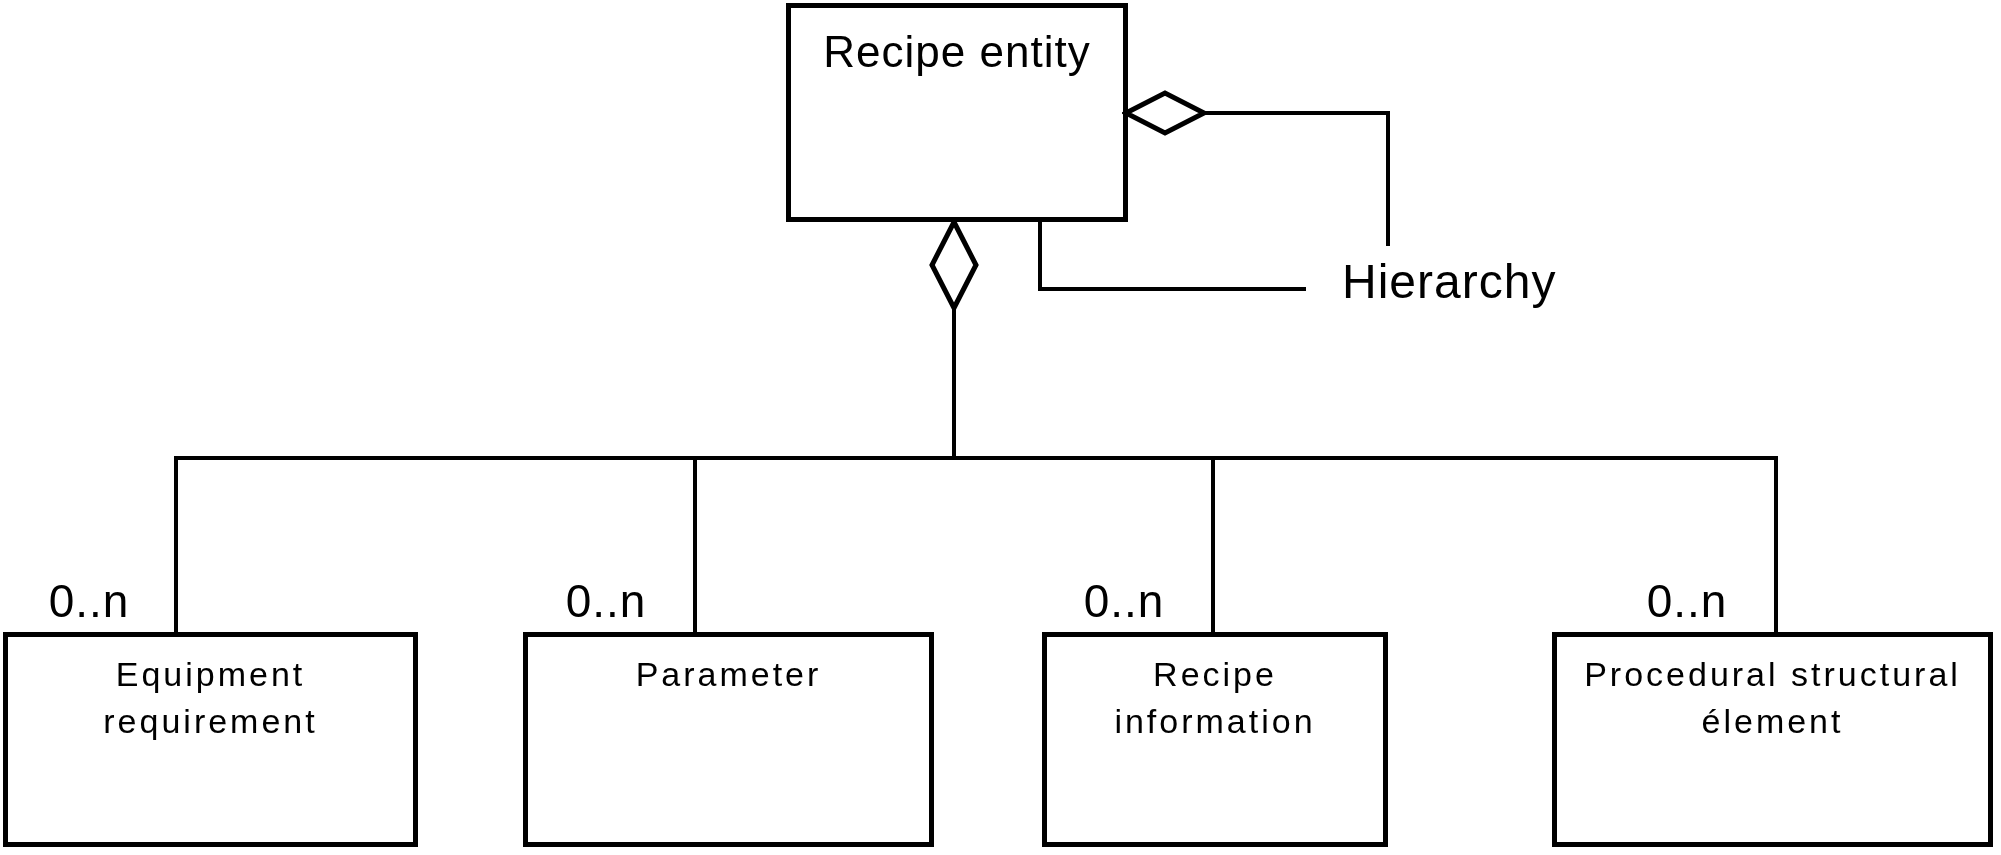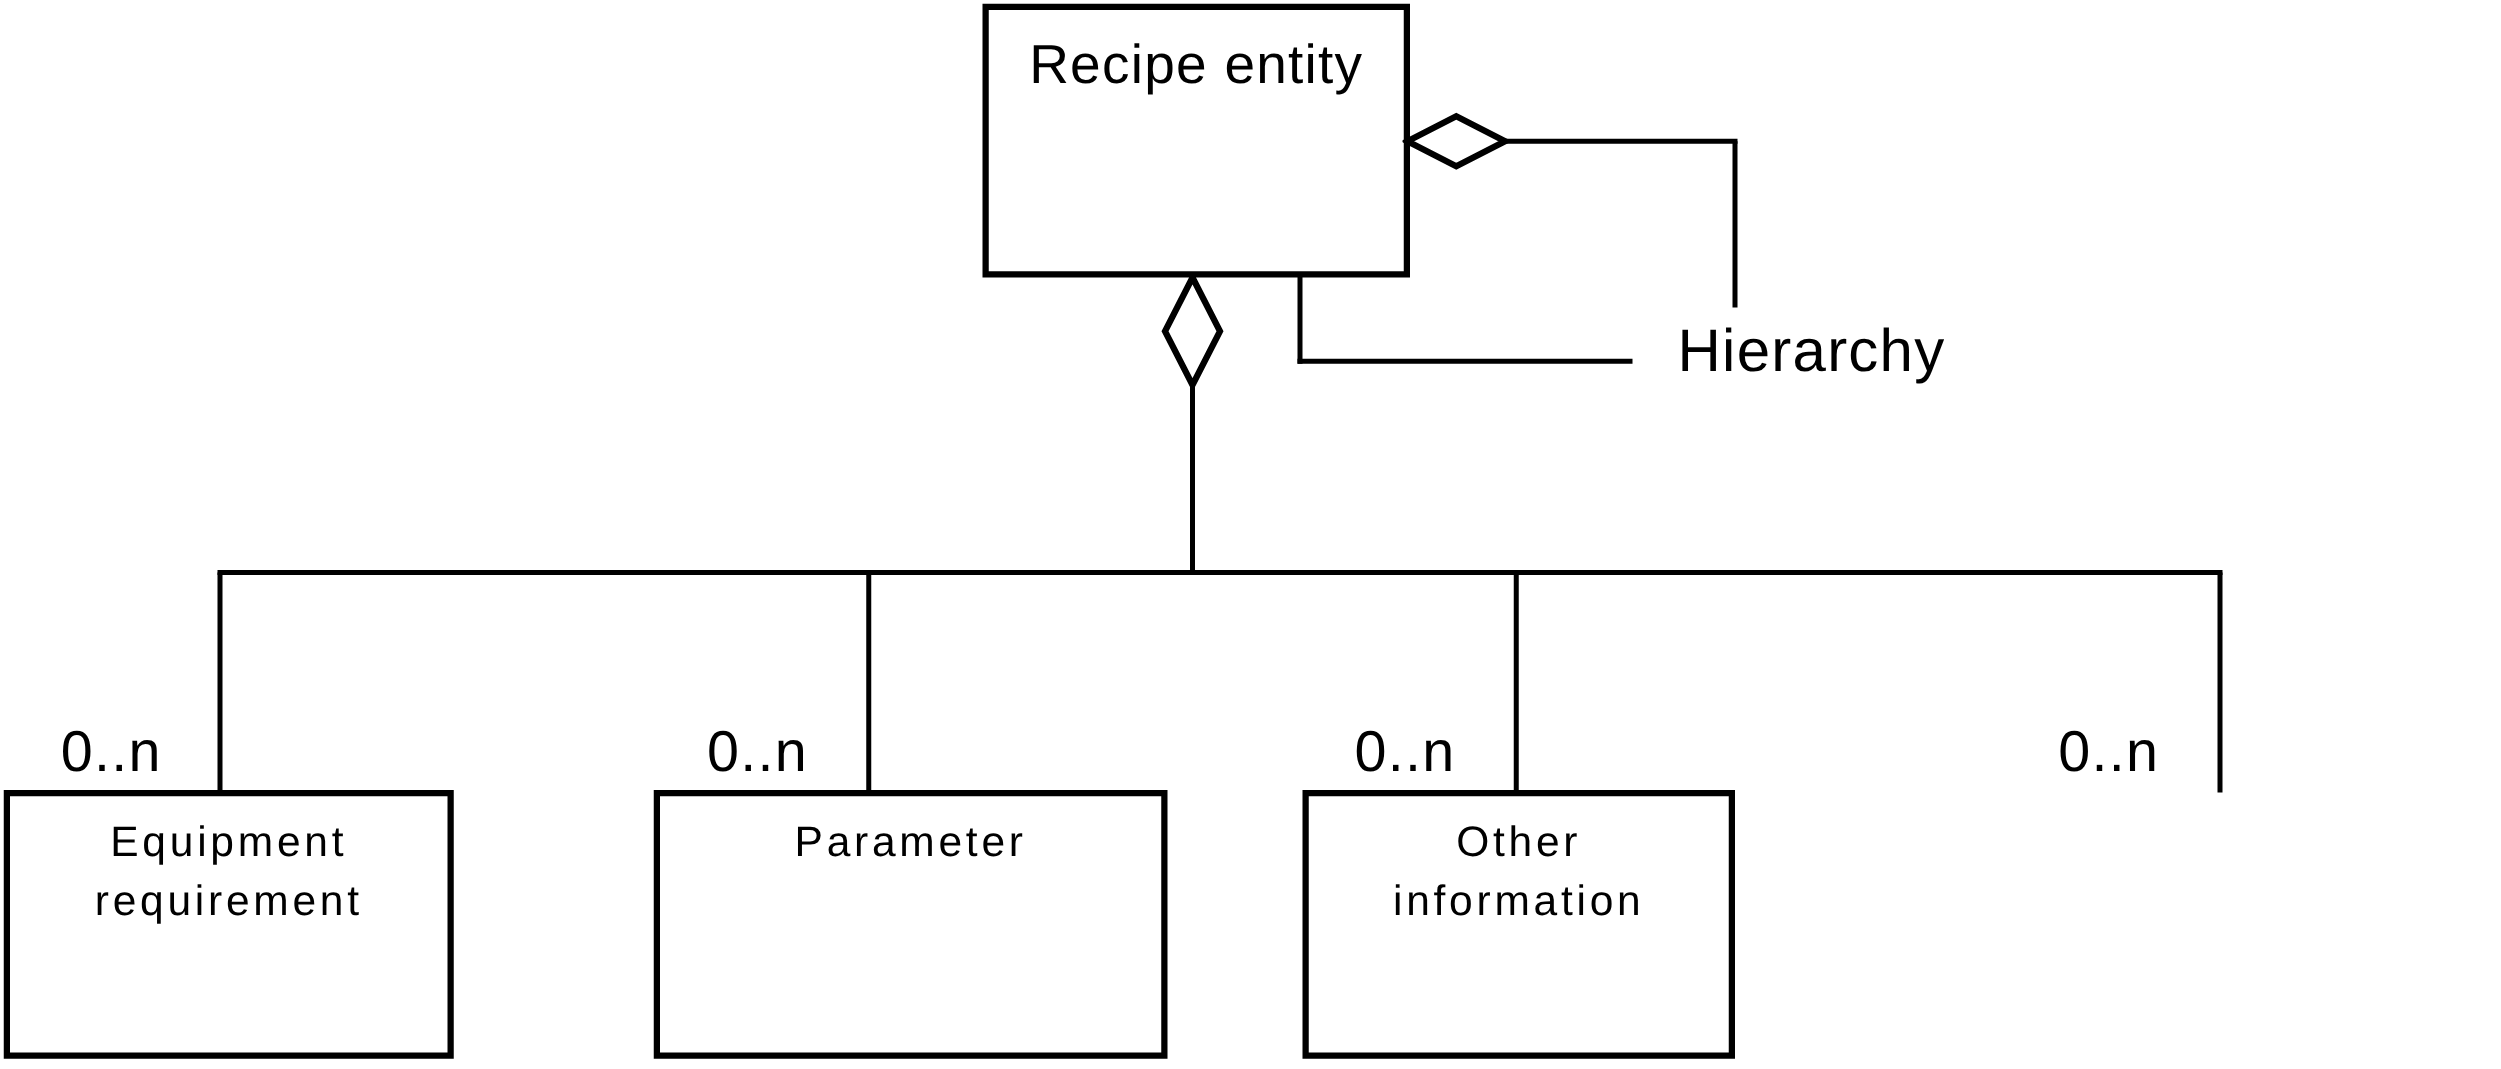--- a/index.html
+++ b/index.html
@@ -103,21 +103,21 @@
   <div class="vline" style="left:174px; top:458px; width:4px; height:176px;"></div>
   <div class="vline" style="left:693px; top:458px; width:4px; height:176px;"></div>
   <div class="vline" style="left:1211px; top:458px; width:4px; height:176px;"></div>
   <div class="vline" style="left:1774px; top:458px; width:4px; height:176px;"></div>
 
   <div class="mult" style="left:28px; top:574px; width:122px;">0..n</div>
   <div class="mult" style="left:545px; top:574px; width:122px;">0..n</div>
   <div class="mult" style="left:1063px; top:574px; width:122px;">0..n</div>
   <div class="mult" style="left:1626px; top:574px; width:122px;">0..n</div>
 
-  <div class="box" style="left:3px; top:632px; width:360px; height:215px;">
+  <div class="box" style="left:3px; top:632px; width:415px; height:215px;">
     <div class="name">
       <div>Equipment</div>
       <div>requirement</div>
     </div>
     <div class="sep"></div>
     <div class="comp" style="height:32px;"></div>
     <div class="sep"></div>
     <div class="comp" style="height:33px;"></div>
   </div>
 
@@ -127,23 +127,33 @@
       <div></div>
     </div>
     <div class="sep"></div>
     <div class="comp" style="height:32px;"></div>
     <div class="sep"></div>
     <div class="comp" style="height:33px;"></div>
   </div>
 
   <div class="box" style="left:1042px; top:632px; width:346px; height:215px;">
     <div class="name">
-      <div>Other</div>
+      <div>Recipe</div>
       <div>information</div>
     </div>
     <div class="sep"></div>
     <div class="comp" style="height:32px;"></div>
     <div class="sep"></div>
     <div class="comp" style="height:33px;"></div>
   </div>
 
+  <div class="box" style="left:1552px; top:632px; width:441px; height:215px;">
+    <div class="name">
+      <div>Procedural structural</div>
+      <div>élement</div>
+    </div>
+    <div class="sep"></div>
+    <div class="comp" style="height:32px;"></div>
+    <div class="sep"></div>
+    <div class="comp" style="height:33px;"></div>
+  </div>
 
 </div>
 
 </body></html>

